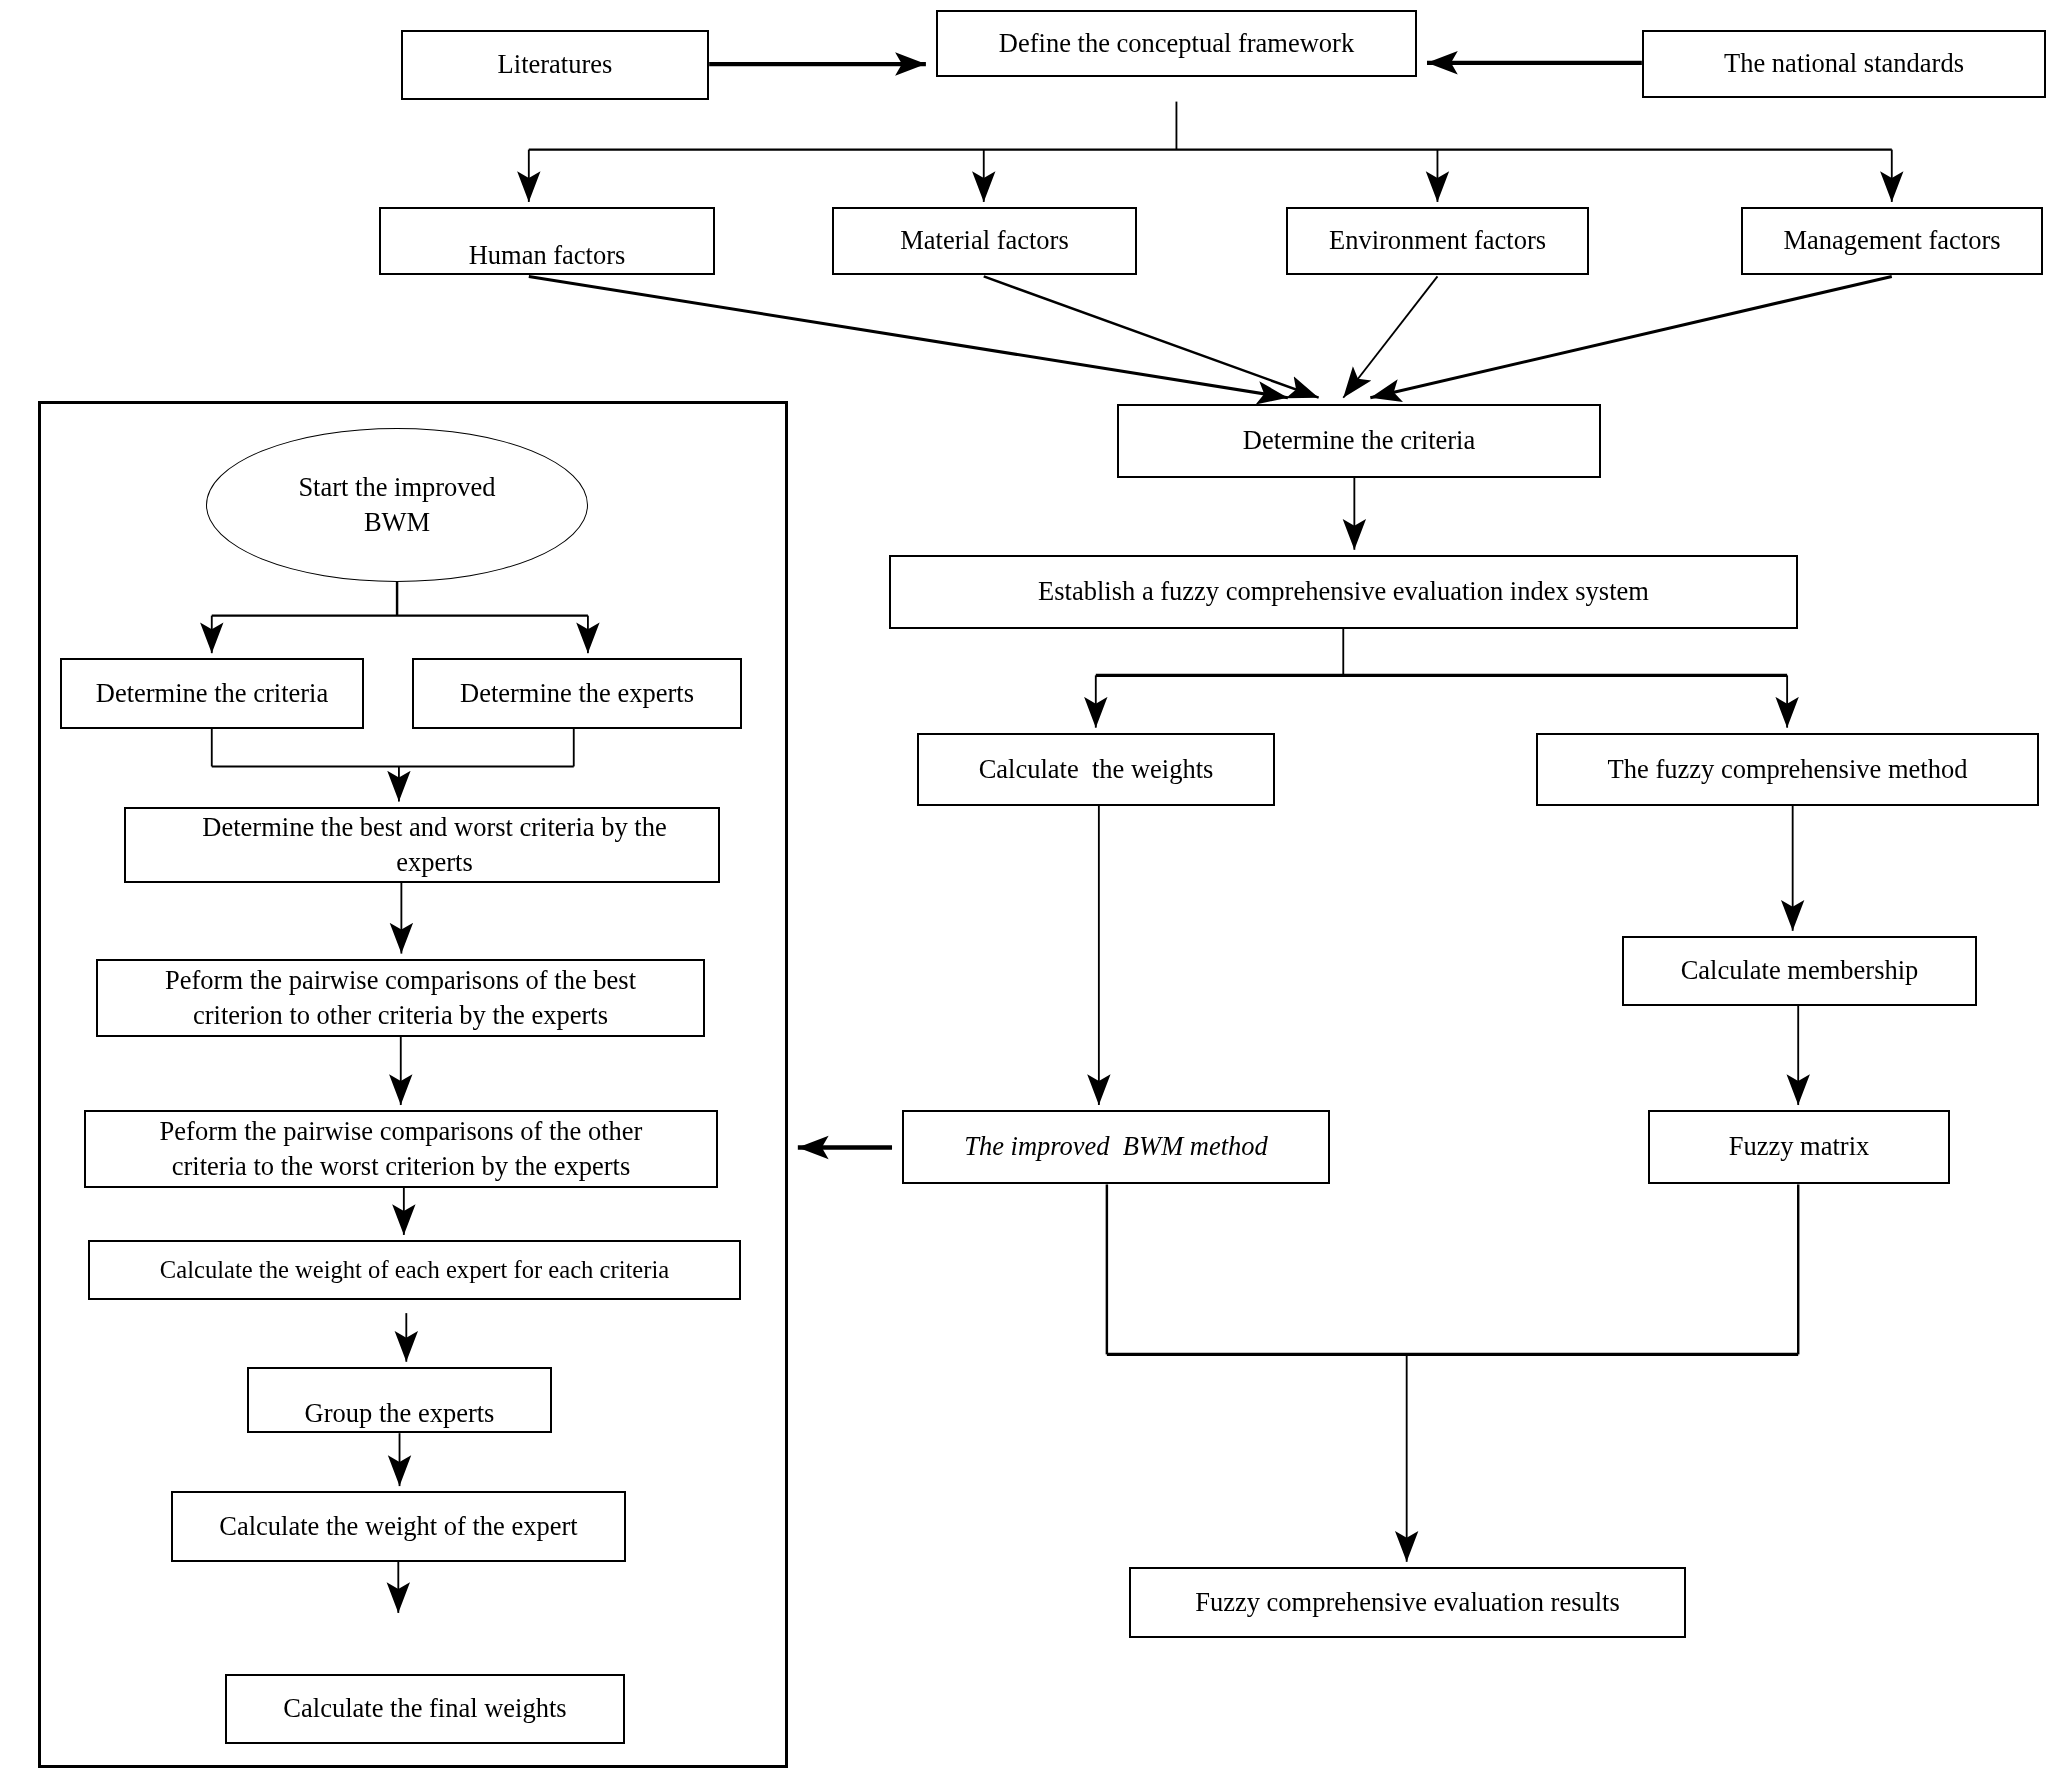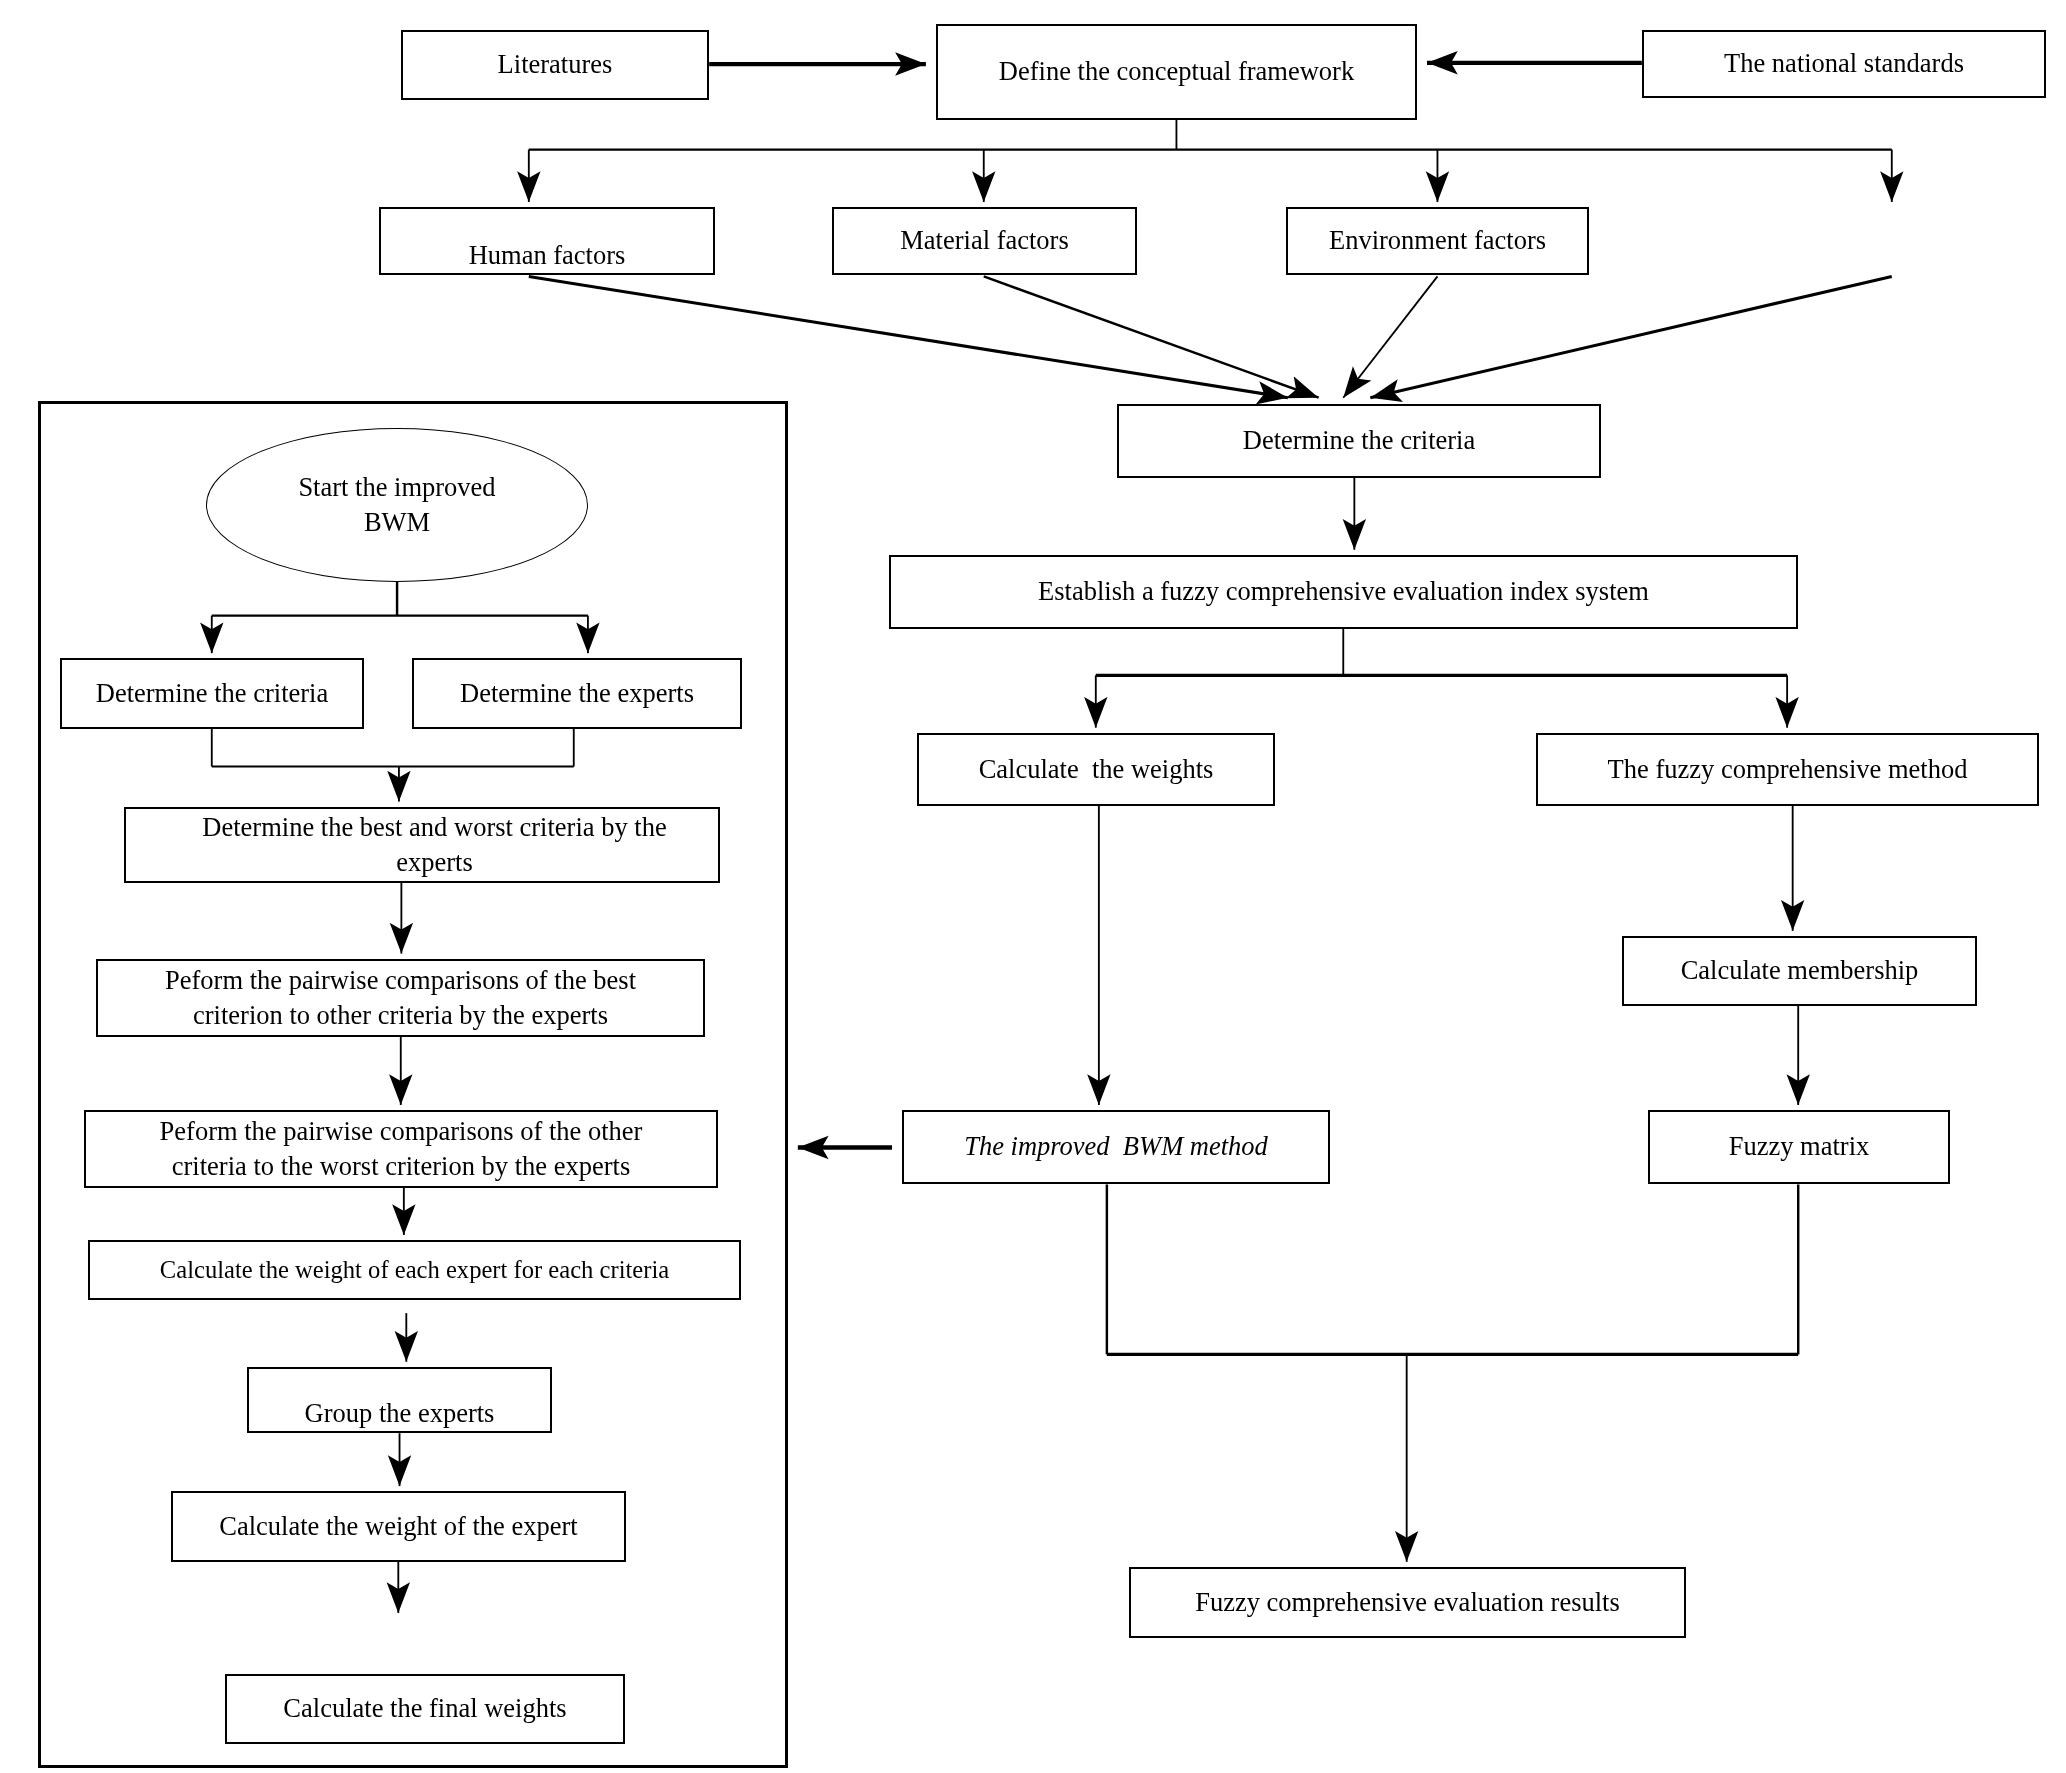--- a/index.html
+++ b/index.html
@@ -74,30 +74,32 @@
       <path d="M660,2133 V2212" stroke-width="3" marker-end="url(#ah)"></path>
       <path d="M649,2328 V2414" stroke-width="3" marker-end="url(#ah)"></path>
       <path d="M647,2537 V2620" stroke-width="3" marker-end="url(#ah)"></path>
     </g>
   </svg>
 
   <div class="panel" style="left:38px;top:401px;width:750px;height:1367px;"></div>
 
   <div class="node" style="left:401px;top:29.6px;width:308px;height:70px;">
     <span class="lbl">Literatures</span></div>
-  <div class="node" style="left:936px;top:24px;width:481px;height:96px;justify-content:center;">
+  <div class="node" style="left:936px;top:10px;width:481px;height:67px;justify-content:center;">
     <span class="lbl">Define the conceptual framework</span></div>
   <div class="node" style="left:1642px;top:29.6px;width:404px;height:68px;">
     <span class="lbl">The national standards</span></div>
   <div class="node" style="left:379px;top:207px;width:336px;height:68px;align-items:flex-end;">
     <span class="lbl">Human factors</span></div>
   <div class="node" style="left:832px;top:207px;width:305px;height:68px;">
     <span class="lbl">Material factors</span></div>
   <div class="node" style="left:1286px;top:207px;width:303px;height:68px;">
     <span class="lbl">Environment factors</span></div>
+  <div class="node" style="left:1741px;top:207px;width:302px;height:68px;">
+    <span class="lbl">Management factors</span></div>
   <div class="node" style="left:1117px;top:404px;width:484px;height:74px;">
     <span class="lbl">Determine the criteria</span></div>
   <div class="node" style="left:889px;top:555px;width:909px;height:74px;">
     <span class="lbl">Establish a fuzzy comprehensive evaluation index system</span></div>
   <div class="node" style="left:917px;top:733px;width:358px;height:73px;">
     <span class="lbl">Calculate  the weights</span></div>
   <div class="node" style="left:1536px;top:733px;width:503px;height:73px;">
     <span class="lbl">The fuzzy comprehensive method</span></div>
   <div class="node" style="left:1622px;top:936px;width:355px;height:70px;">
     <span class="lbl">Calculate membership</span></div>

